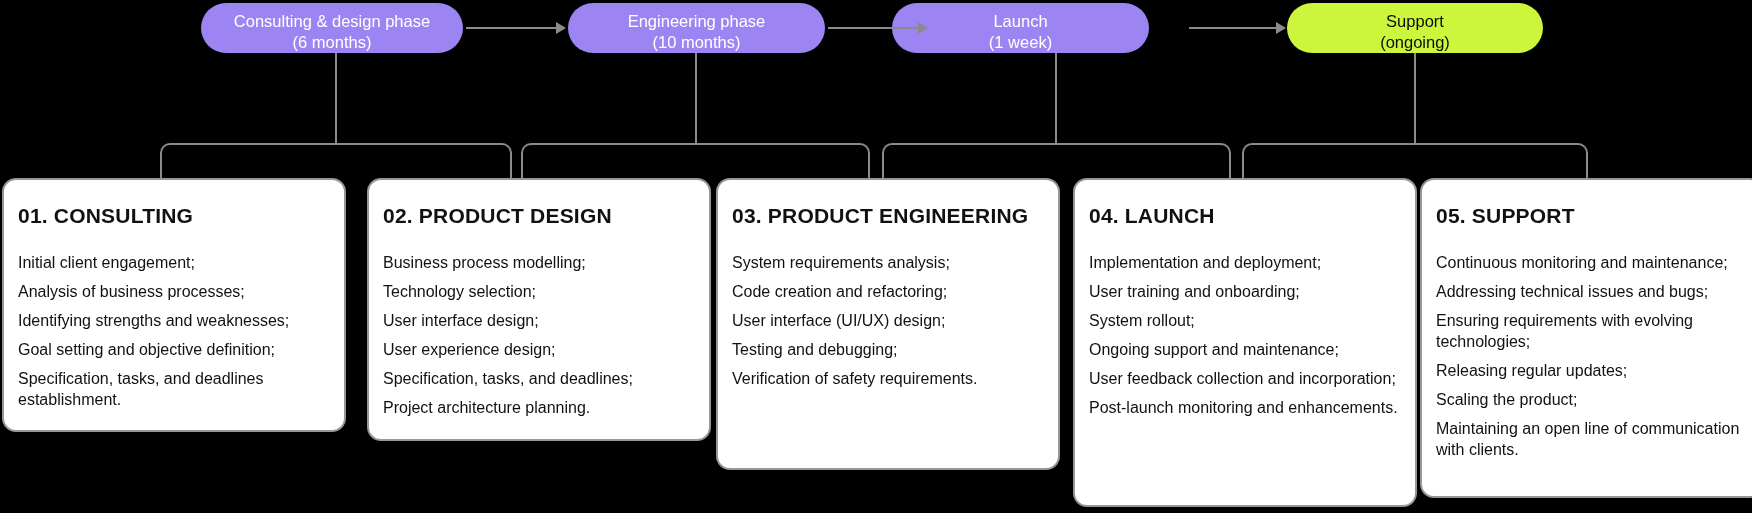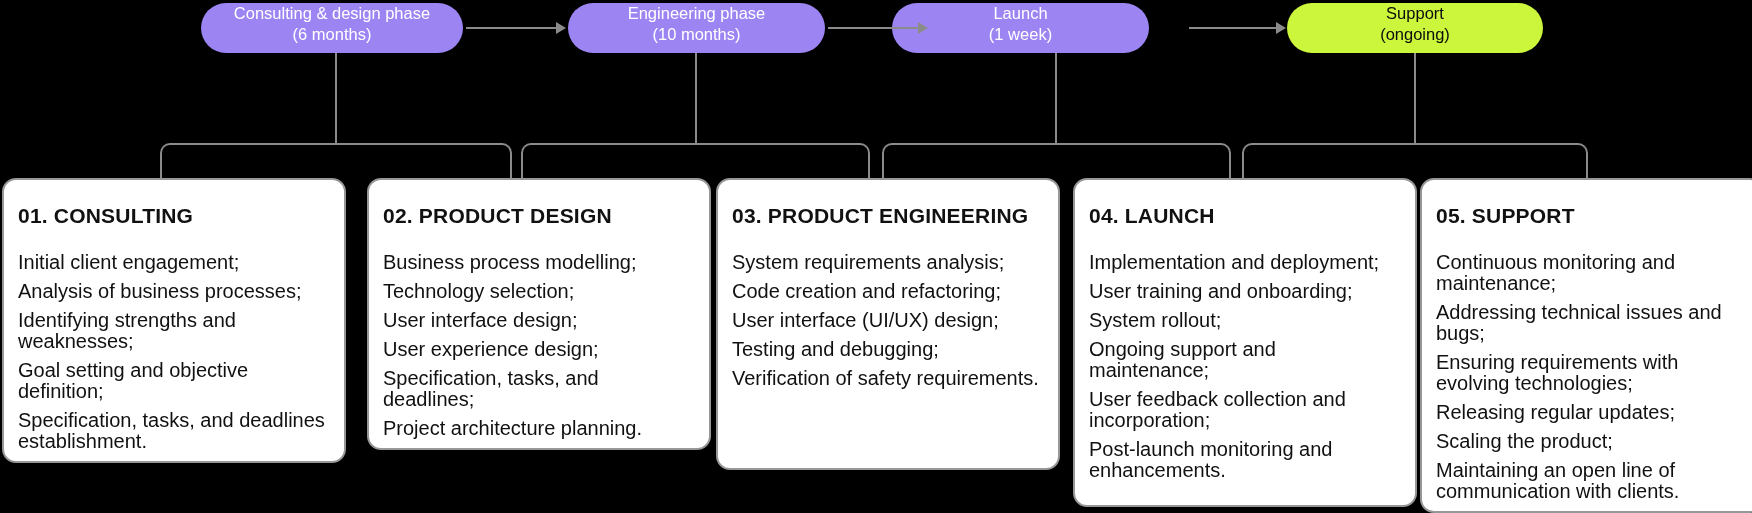--- a/index.html
+++ b/index.html
@@ -7,21 +7,21 @@
     --connector_gray:#8b8b8b; --card_bg:#ffffff; --card_border:#97979a;
     --card_text:#111111; --pill_text_light:#ffffff; --pill_text_dark:#0c0c0c;
   }
   *{box-sizing:border-box;margin:0;padding:0}
   html,body{background:#000}
   body{font-family:"Liberation Sans",sans-serif;}
   .canvas{position:relative;width:1752px;height:513px;background:var(--background);overflow:hidden}
 
   
   .pill{position:absolute;top:3px;height:50px;border-radius:25px;
-        display:flex;flex-direction:column;align-items:center;justify-content:flex-start;
+        display:flex;flex-direction:column;align-items:center;justify-content:flex-end;
         font-size:16.5px;line-height:21px;text-align:center}
   .pill.purple{background:var(--phase_purple);color:var(--pill_text_light)}
   .pill.lime{background:var(--phase_lime);color:var(--pill_text_dark)}
 
   
   .arrow{position:absolute;top:27px;height:2px;background:var(--connector_gray)}
   .arrow .head{position:absolute;right:-10px;top:-5px;width:0;height:0;
                border-left:10px solid var(--connector_gray);
                border-top:6px solid transparent;border-bottom:6px solid transparent}
 
@@ -29,23 +29,23 @@
   .drop{position:absolute;top:53px;height:91px;width:2px;background:var(--connector_gray)}
 
   
   .bracket{position:absolute;top:143px;height:37px;
            border:2px solid var(--connector_gray);border-bottom:none;
            border-radius:10px 10px 0 0;background:transparent}
 
   
   .card{position:absolute;top:178px;width:344px;background:var(--card_bg);
         border:2px solid var(--card_border);border-radius:14px;
-        padding:24px 14px 1px;color:var(--card_text)}
+        padding:24px 14px 12px;color:var(--card_text)}
   .card h2{font-size:21px;font-weight:700;letter-spacing:.2px;margin-bottom:24px;white-space:nowrap}
-  .card p{font-size:20px;line-height:21px;margin-bottom:8px}
+  .card p{font-size:16px;line-height:21px;margin-bottom:8px}
 </style>
 </head>
 <body>
 
 <div class="canvas">
 
   <div class="pill purple" style="left:201px;width:262px">
     <span>Consulting &amp; design phase</span>
     <span>(6 months)</span>
   </div>

